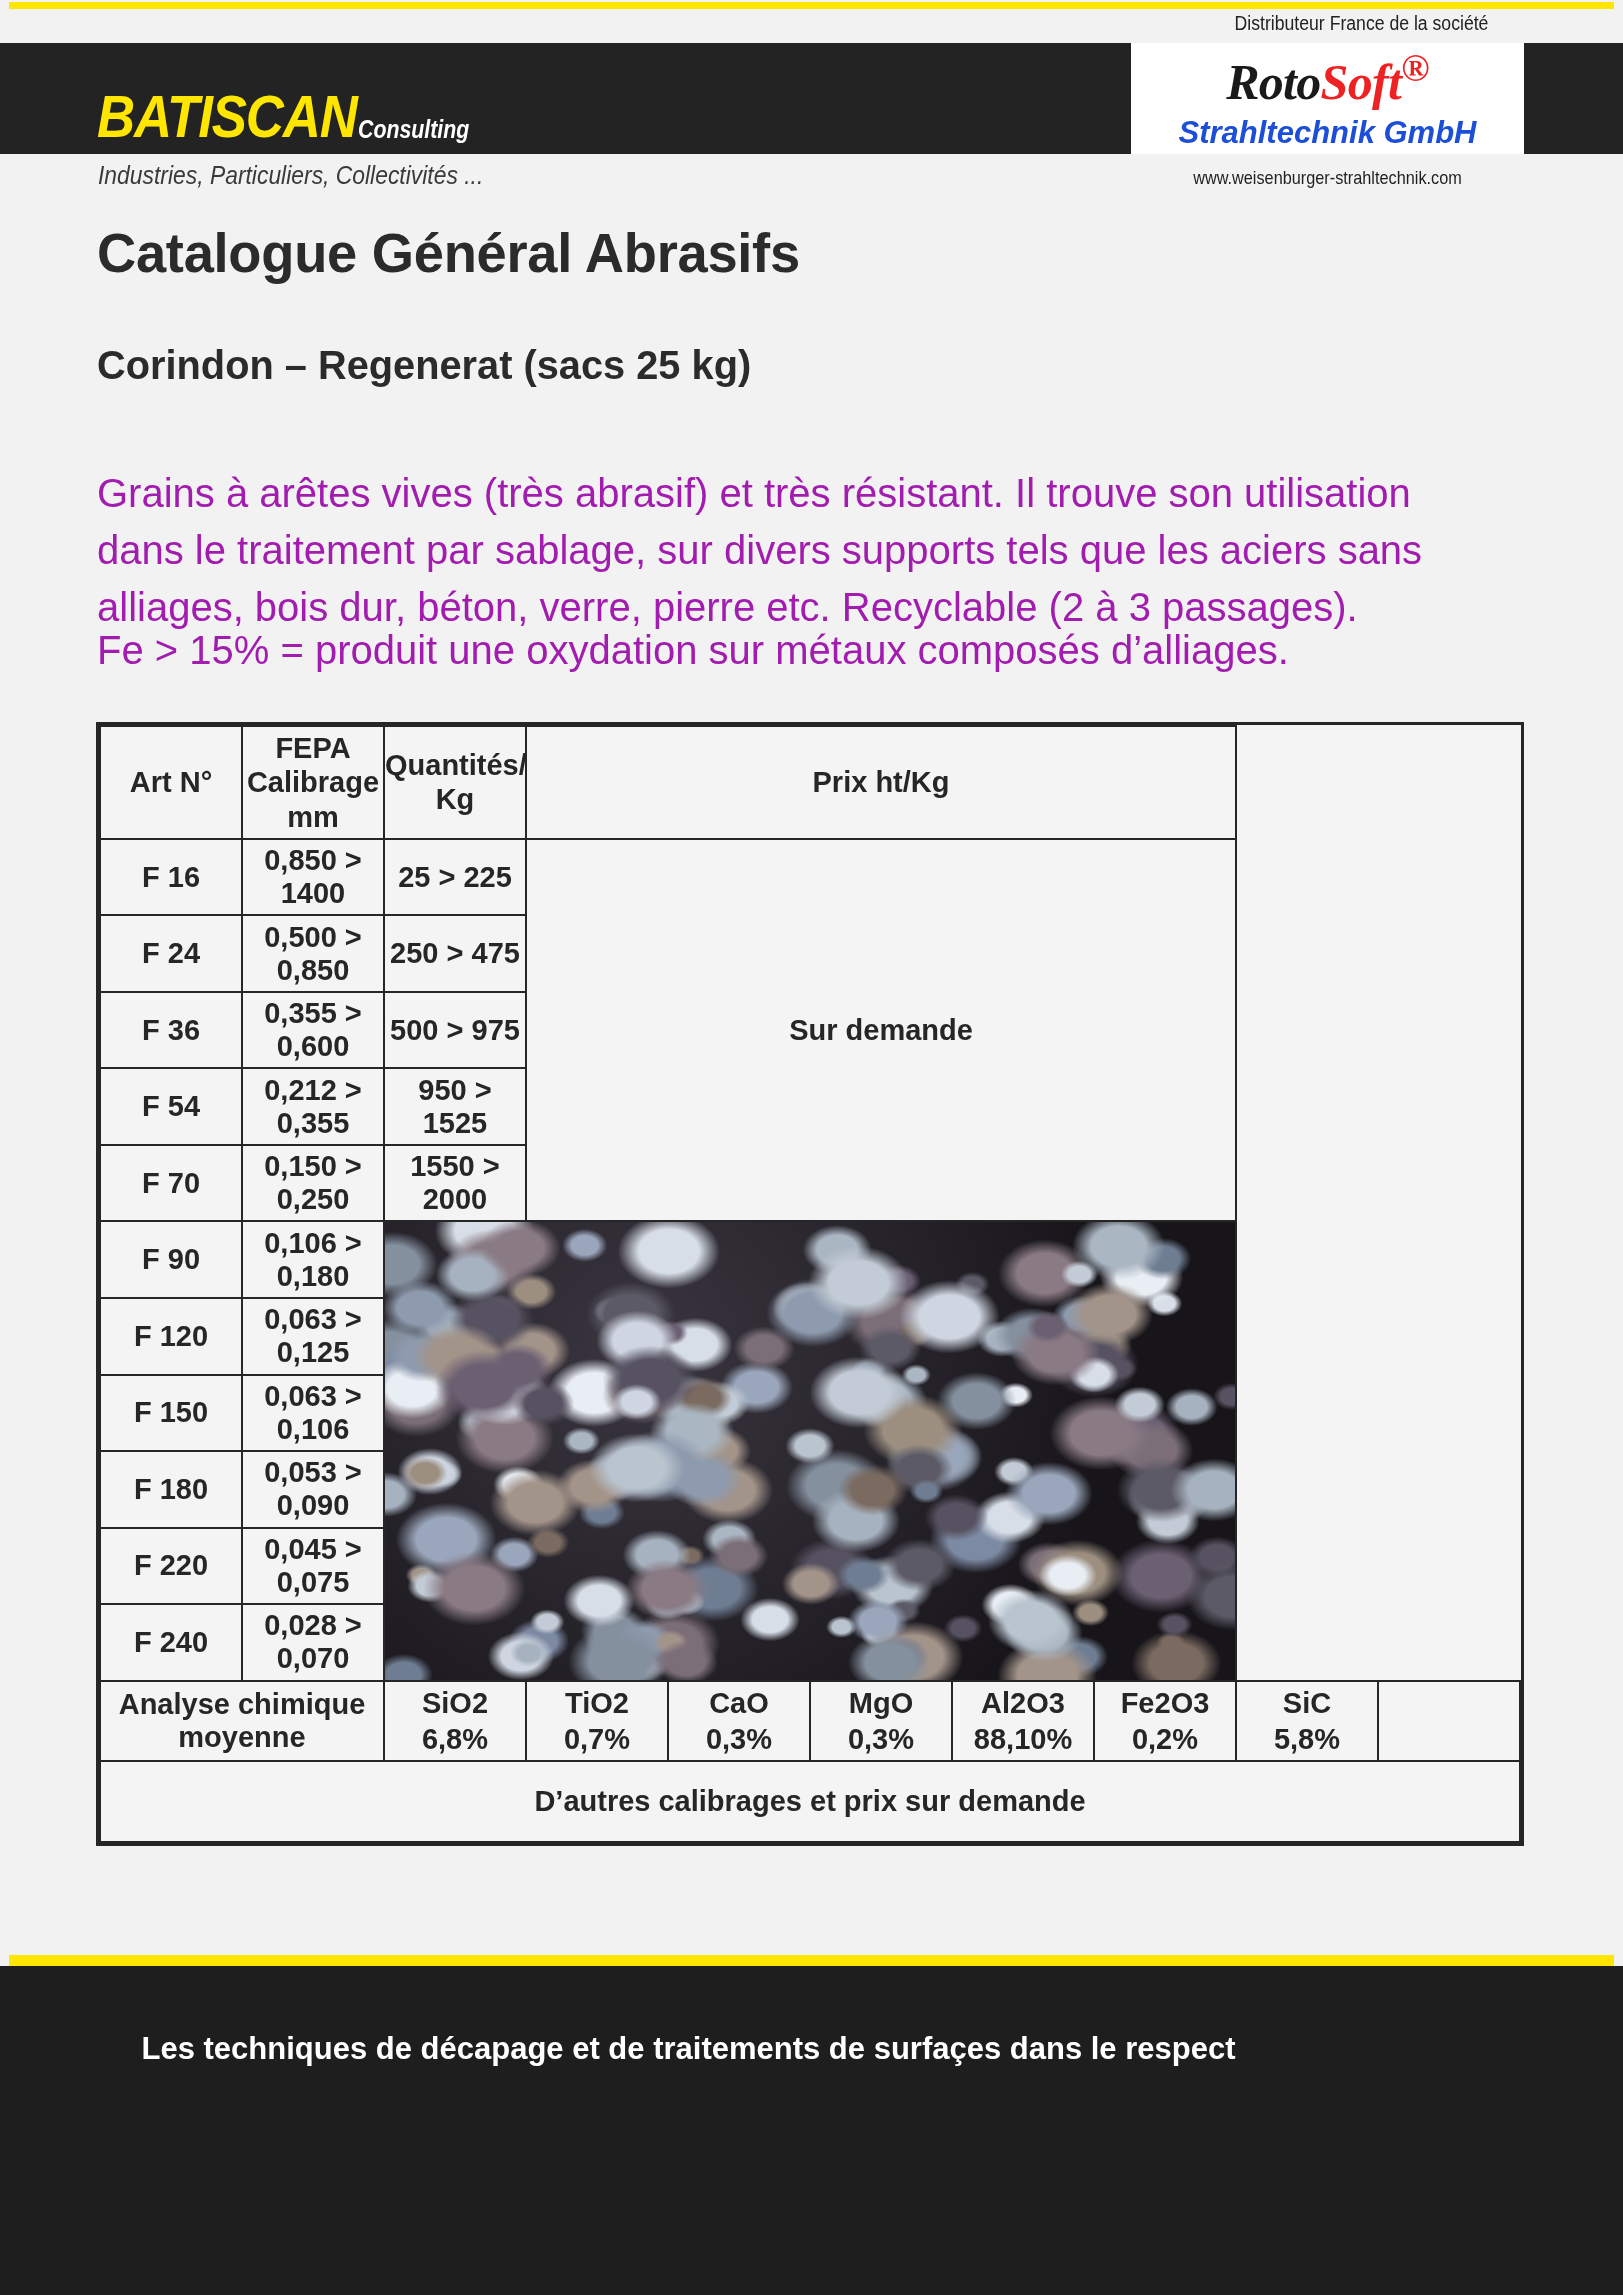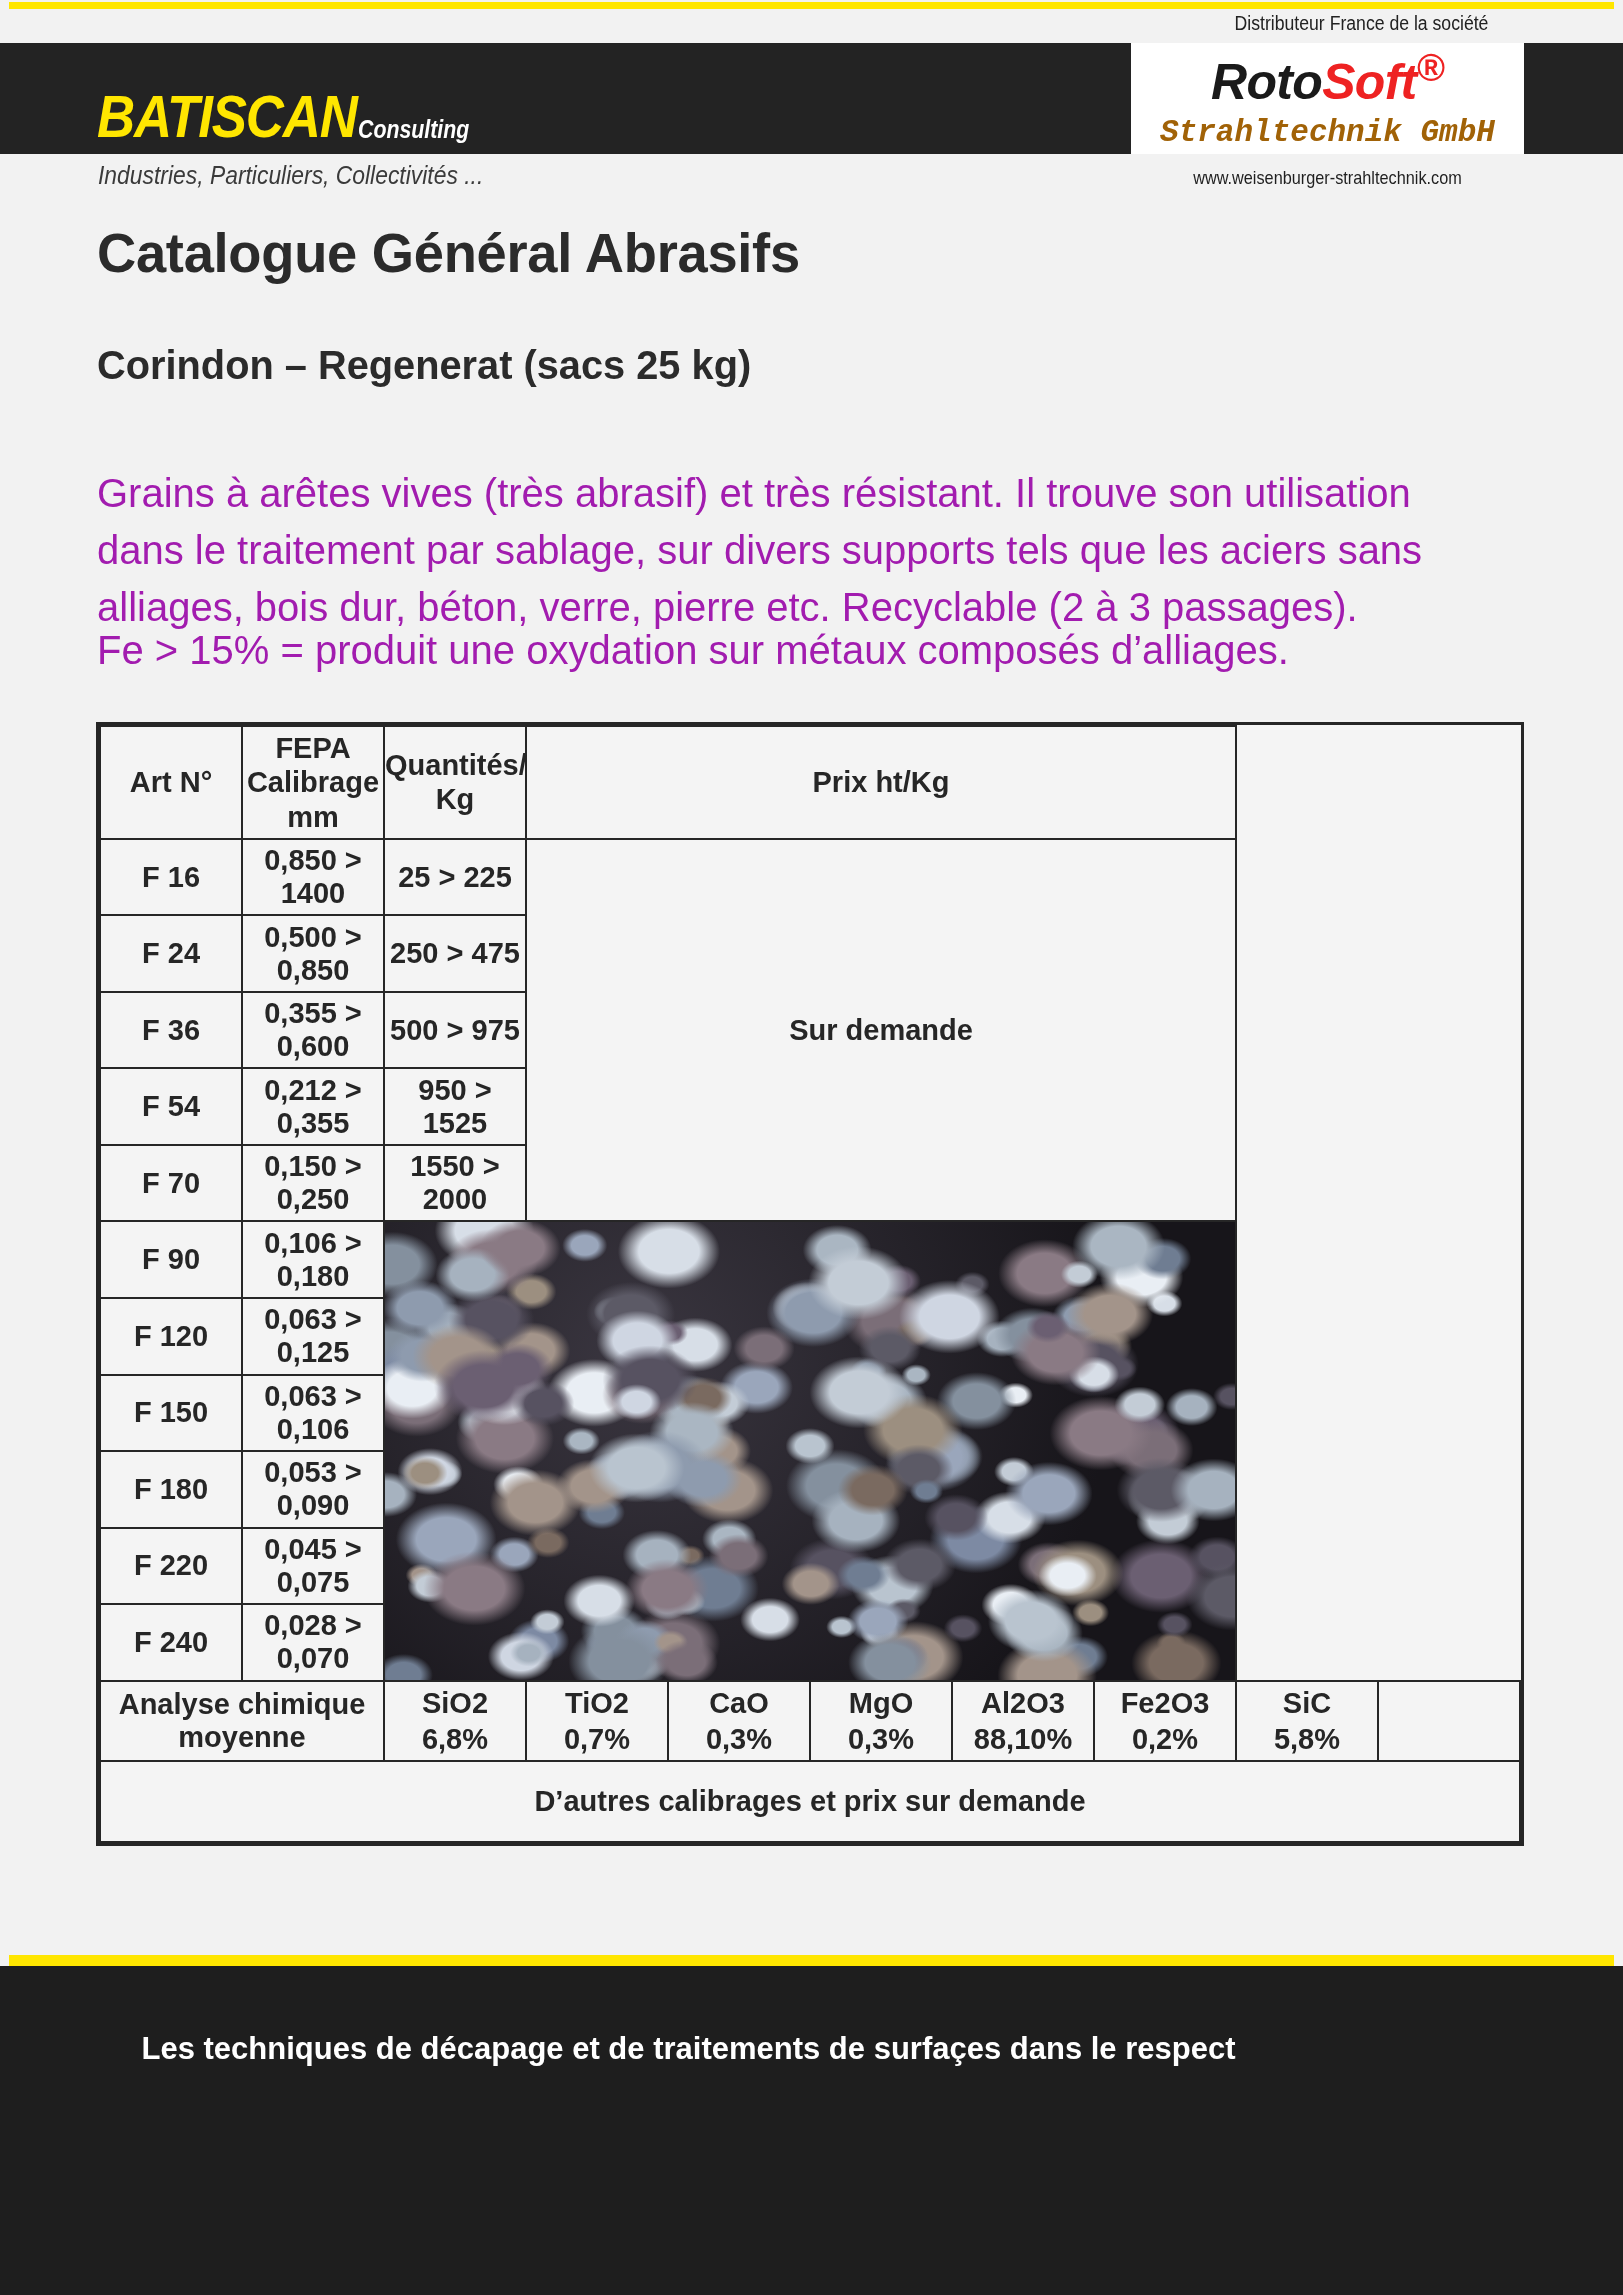--- a/index.html
+++ b/index.html
@@ -47,31 +47,31 @@
     text-align:center;font-size:19.6px;color:#222;
     transform:scaleX(0.9);transform-origin:center top;
     white-space:nowrap;
   }
   .rotosoft-box{
     position:absolute;left:1131px;top:43px;width:393px;height:111px;
     background:#ffffff;display:flex;flex-direction:column;
     align-items:center;justify-content:center;overflow:hidden;
   }
   .rs-line1{
-    font-family:Liberation Sans, sans-serif;
+    font-family:Liberation Serif, serif;
     font-weight:bold;font-style:italic;font-size:50px;line-height:0.95;
     white-space:nowrap;letter-spacing:-0.7px;text-align:center;
   }
   .rs-roto{color:#1a1a1a;}
   .rs-soft{color:#ee2222;}
   .rs-reg{color:#ee2222;font-size:38px;vertical-align:super;line-height:1;}
   .rs-line2{
-    font-family:Liberation Mono, monospace;
+    font-family:Liberation Sans, sans-serif;
     font-weight:bold;font-style:italic;font-size:31px;line-height:1;
-    color:#a16207;white-space:nowrap;margin-top:10px;
+    color:#1d4ed8;white-space:nowrap;margin-top:10px;
   }
   .rs-url{
     position:absolute;left:1131px;top:168px;width:393px;text-align:center;
     font-size:17.7px;color:#1f1f1f;white-space:nowrap;
     transform:scaleX(0.92);transform-origin:center top;
   }
 
   
   .doc-title{
     position:absolute;left:97px;top:220px;

